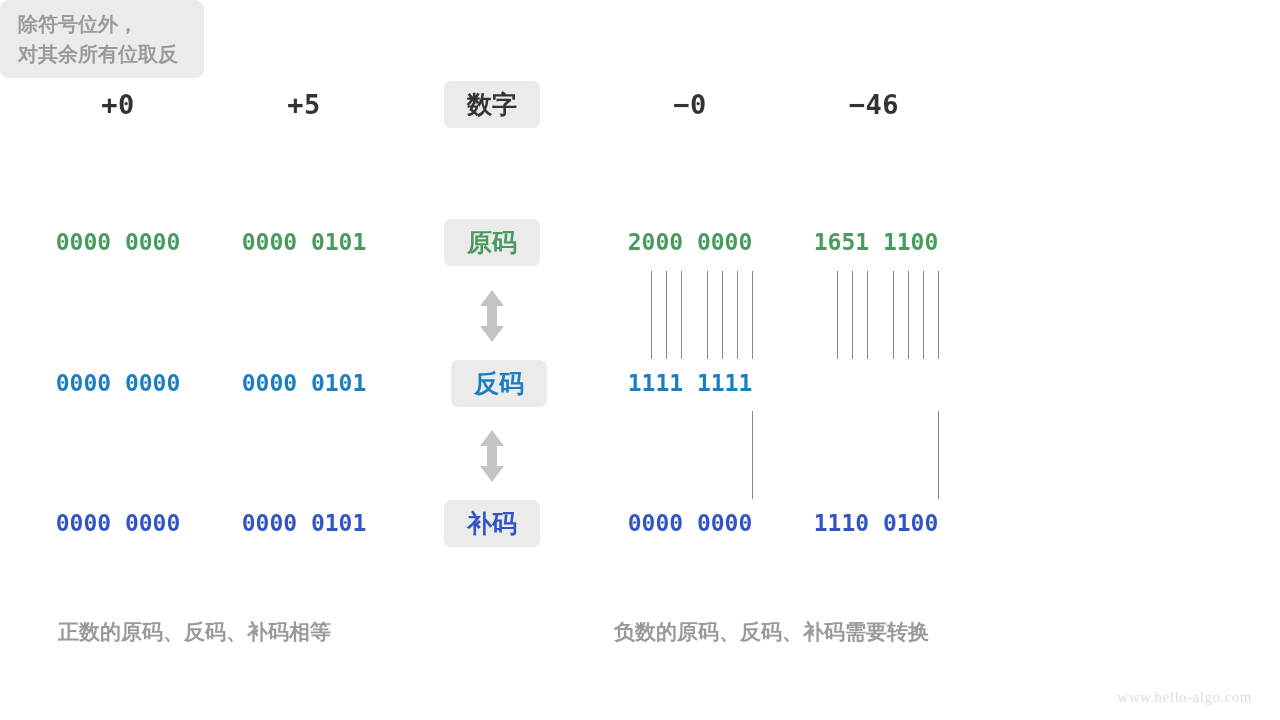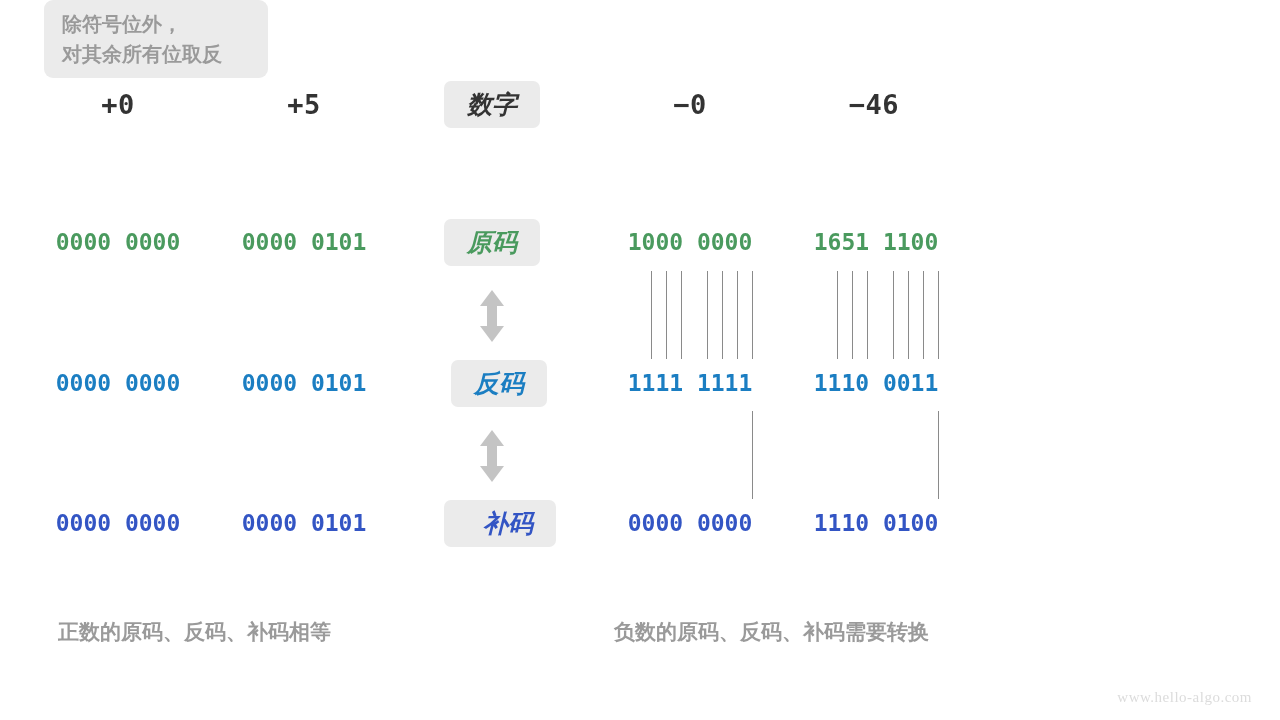--- a/index.html
+++ b/index.html
@@ -54,21 +54,20 @@
   
   .badge {
     background: #ebebeb;
     border-radius: 7px;
     font-size: 25px;
     font-weight: 700;
     font-family: "Liberation Sans", sans-serif;
     display: flex;
     align-items: center;
     justify-content: center;
-    font-style: italic;
   }
   .badge.g-head { color: #333333; }
   .badge.g-green { color: #4a9a5e; }
   .badge.g-blue  { color: #1b7ec2; margin-left: 7px; }
   .badge.g-dblue { color: #3355c4; }
 
   
   .note {
     background: #ebebeb;
     border-radius: 9px;
@@ -130,21 +129,21 @@
   <div class="cell num-label" style="left:630px; top:86px; width:120px; height:36px;">−0</div>
 
   <div class="cell num-label" style="left:814px; top:86px; width:120px; height:36px;">−46</div>
 
   <div class="cell bits green" style="left:48px; top:225px; width:140px; height:34px;">0000 0000</div>
 
   <div class="cell bits green" style="left:234px; top:225px; width:140px; height:34px;">0000 0101</div>
 
   <div class="cell badge g-green" style="left:444px; top:219px; width:96px; height:47px;">原码</div>
 
-  <div class="cell bits green" style="left:620px; top:225px; width:140px; height:34px;">1000 0000</div>
+  <div class="cell bits green" style="left:620px; top:225px; width:140px; height:34px;">2000 0000</div>
 
   <div class="cell bits green" style="left:806px; top:225px; width:140px; height:34px;">1651 1100</div>
 
   <div class="dbl-arrow" style="left:478px; top:288px;">
     <svg width="28" height="56" viewBox="0 0 28 56">
       <polygon points="14,2 26,18 19,18 19,38 26,38 14,54 2,38 9,38 9,18 2,18" fill="#c4c4c4"></polygon>
     </svg>
   </div>
 
   <div class="conn" style="left:651px; top:271px; height:88px;"></div>
@@ -156,50 +155,49 @@
   <div class="conn" style="left:752px; top:271px; height:88px;"></div>
 
   <div class="conn" style="left:837px; top:271px; height:88px;"></div>
   <div class="conn" style="left:852px; top:271px; height:88px;"></div>
   <div class="conn" style="left:867px; top:271px; height:88px;"></div>
   <div class="conn" style="left:893px; top:271px; height:88px;"></div>
   <div class="conn" style="left:908px; top:271px; height:88px;"></div>
   <div class="conn" style="left:923px; top:271px; height:88px;"></div>
   <div class="conn" style="left:938px; top:271px; height:88px;"></div>
 
-  <div class="note" style="left:990px; top:272px; width:224px; height:78px;margin-left:44px;">
+  <div class="note" style="left:990px; top:272px; width:204px; height:78px;">
     <span>除符号位外，</span>
     <span>对其余所有位取反</span>
   </div>
 
   <div class="cell bits blue" style="left:48px; top:366px; width:140px; height:34px;">0000 0000</div>
 
   <div class="cell bits blue" style="left:234px; top:366px; width:140px; height:34px;">0000 0101</div>
 
   <div class="cell badge g-blue" style="left:444px; top:360px; width:96px; height:47px;">反码</div>
 
   <div class="cell bits blue" style="left:620px; top:366px; width:140px; height:34px;">1111 1111</div>
 
-  <div class="cell bits blue" style="left:806px; top:366px; width:140px; height:34px;">1110 0011</div>
 
   <div class="dbl-arrow" style="left:478px; top:428px;">
     <svg width="28" height="56" viewBox="0 0 28 56">
       <polygon points="14,2 26,18 19,18 19,38 26,38 14,54 2,38 9,38 9,18 2,18" fill="#c4c4c4"></polygon>
     </svg>
   </div>
 
   <div class="conn" style="left:752px; top:411px; height:88px;"></div>
   <div class="conn" style="left:938px; top:411px; height:88px;"></div>
 
 
   <div class="cell bits dblue" style="left:48px; top:506px; width:140px; height:34px;">0000 0000</div>
 
   <div class="cell bits dblue" style="left:234px; top:506px; width:140px; height:34px;">0000 0101</div>
 
-  <div class="cell badge g-dblue" style="left:444px; top:500px; width:96px; height:47px;padding-left:16px;">补码</div>
+  <div class="cell badge g-dblue" style="left:444px; top:500px; width:96px; height:47px;">补码</div>
 
   <div class="cell bits dblue" style="left:620px; top:506px; width:140px; height:34px;">0000 0000</div>
 
   <div class="cell bits dblue" style="left:806px; top:506px; width:140px; height:34px;">1110 0100</div>
 
   <div class="caption" style="position:absolute; left:58px; top:618px;">正数的原码、反码、补码相等</div>
 
   <div class="caption" style="position:absolute; left:614px; top:618px;">负数的原码、反码、补码需要转换</div>
 
   <div class="watermark">www.hello-algo.com</div>

